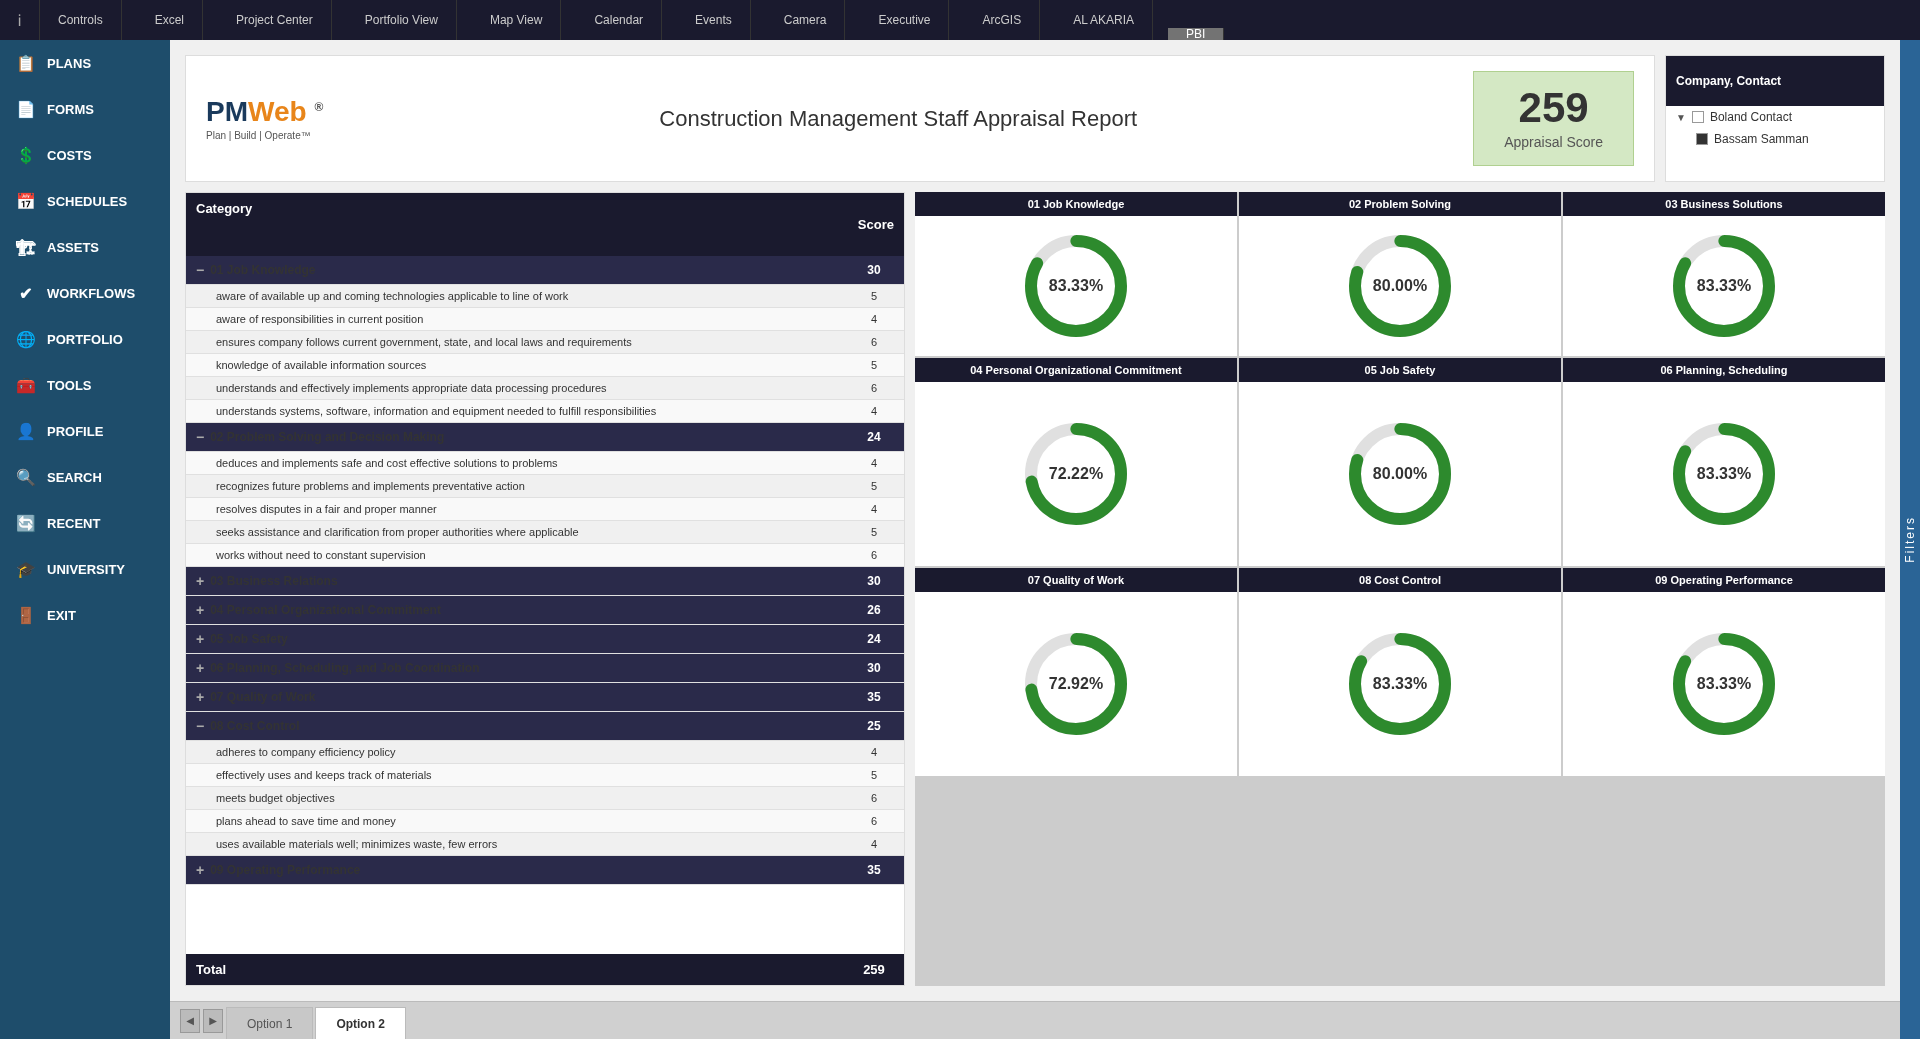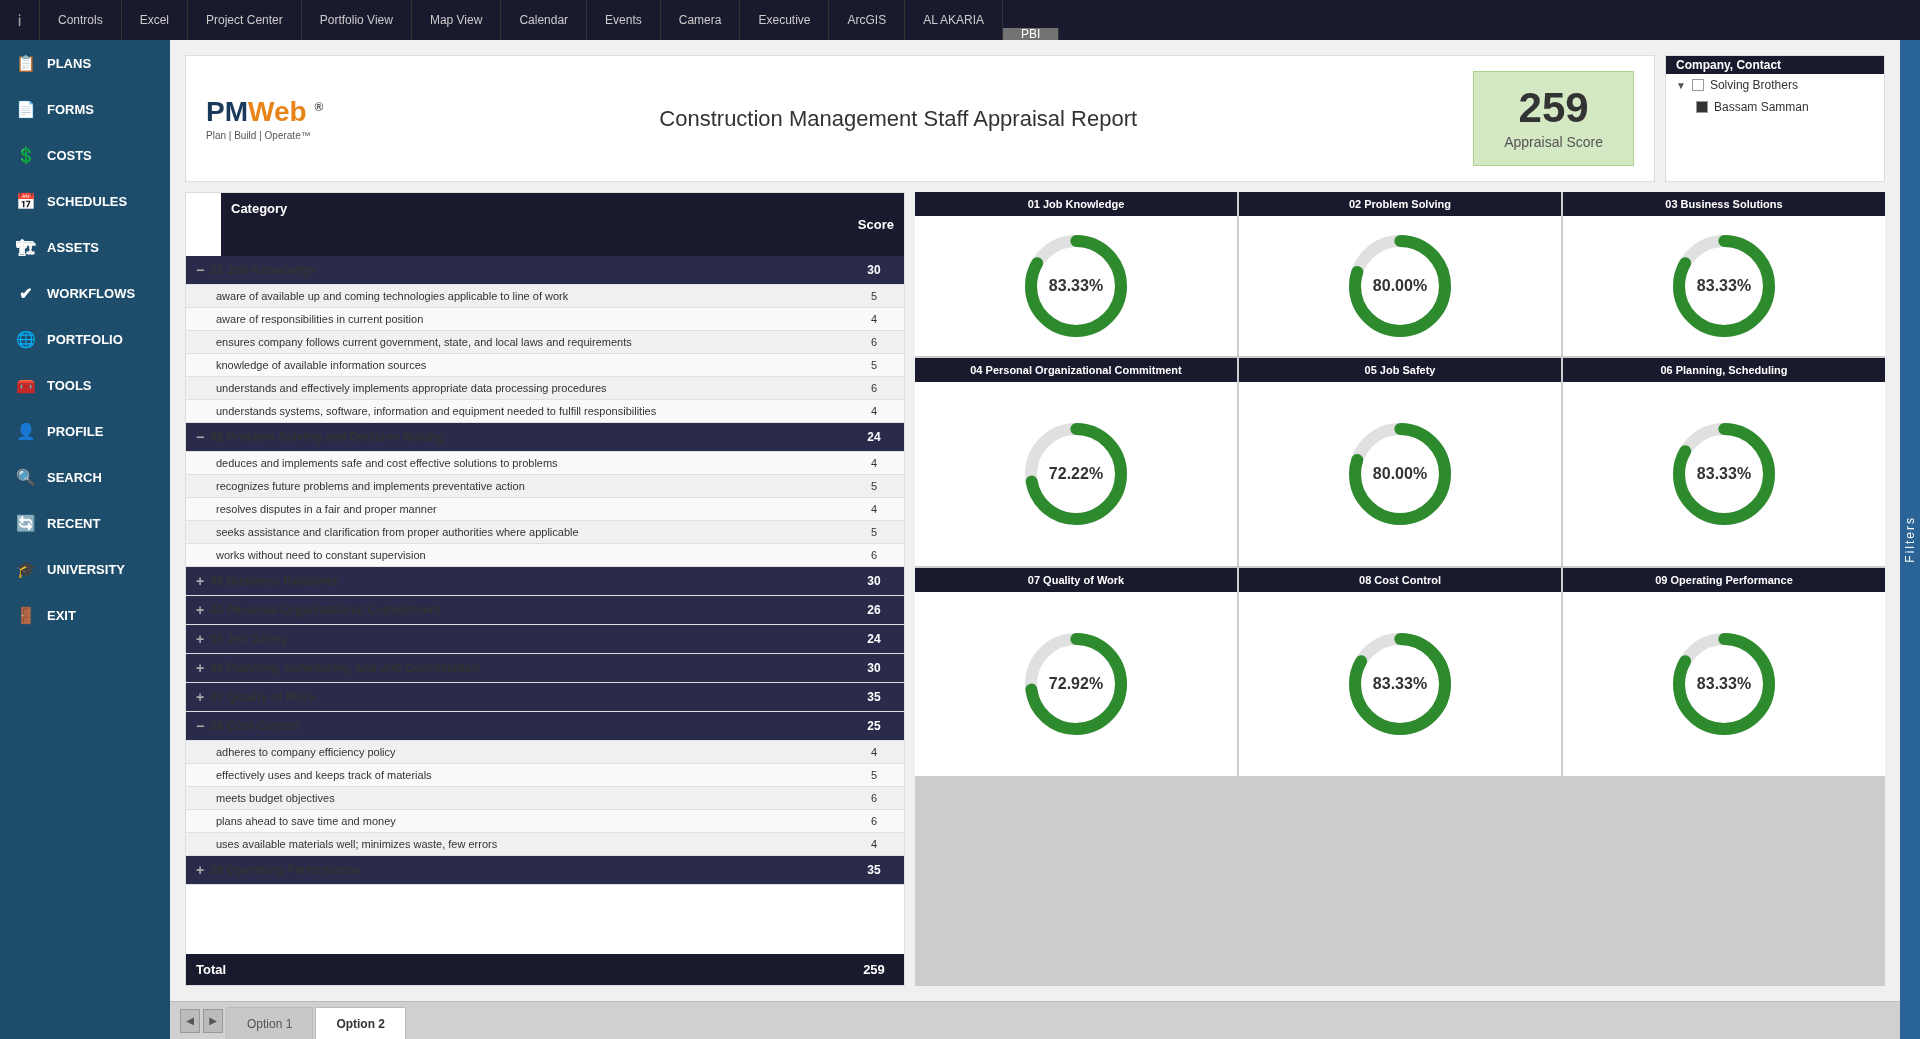--- a/index.html
+++ b/index.html
@@ -10,20 +10,21 @@
       background: #1a1a2e;
       height: 40px;
       display: flex;
       align-items: center;
       flex-shrink: 0;
     }
     .top-nav-items {
       display: flex;
       flex: 1;
       height: 100%;
+      gap: 15px;
     }
     .top-nav-item {
       padding: 0 18px;
       display: flex;
       align-items: center;
       color: #ccc;
       font-size: 12px;
       border-right: 1px solid #333;
       cursor: pointer;
       white-space: nowrap;
@@ -147,21 +148,21 @@
     
     .company-contact-panel {
       background: white;
       border: 1px solid #ddd;
       padding: 0;
       min-width: 220px;
     }
     .company-contact-header {
       background: #1a1a2e;
       color: white;
-      padding: 2px 10px;
+      padding: 18px 10px;
       font-size: 12px;
       font-weight: bold;
     }
     .company-contact-item {
       display: flex;
       align-items: center;
       padding: 4px 10px;
       font-size: 12px;
       color: #333;
       gap: 6px;
@@ -195,21 +196,20 @@
       border: 1px solid #ddd;
       display: flex;
       flex-direction: column;
     }
     .table-header-row {
       display: flex;
       background: #1a1a2e;
       color: white;
       font-size: 13px;
       font-weight: bold;
-      margin-left: 35px;
     }
     .col-category { flex: 1; padding: 8px 10px; }
     .col-score { width: 60px; padding: 24px 10px; text-align: right; flex-shrink: 0; }
 
     .table-body { flex: 1; overflow-y: auto; }
     .table-row {
       display: flex;
       font-size: 11px;
       border-bottom: 1px solid #e0e0e0;
     }
@@ -449,21 +449,21 @@
           <div class="appraisal-score-box">
             <div class="score-number">259</div>
             <div class="score-label">Appraisal Score</div>
           </div>
         </div>
         <div class="company-contact-panel">
           <div class="company-contact-header">Company, Contact</div>
           <div class="company-contact-item">
             <span class="expand-arrow">▼</span>
             <div class="contact-checkbox"></div>
-            <span>Solving Brothers</span>
+            <span>Boland Contact</span>
           </div>
           <div class="company-contact-item">
             <span style="width:14px;"></span>
             <div class="contact-checkbox filled"></div>
             <span>Bassam Samman</span>
           </div>
         </div>
       </div>
 
       <div class="table-charts-row">

